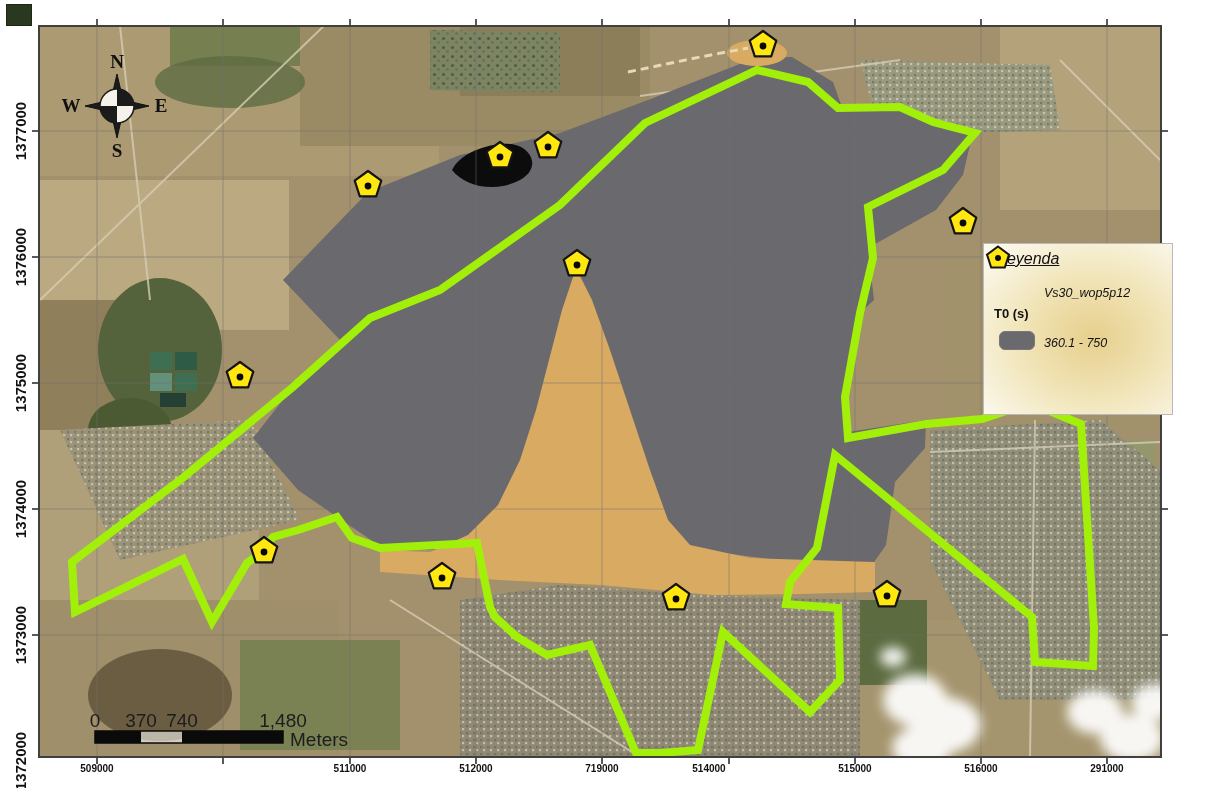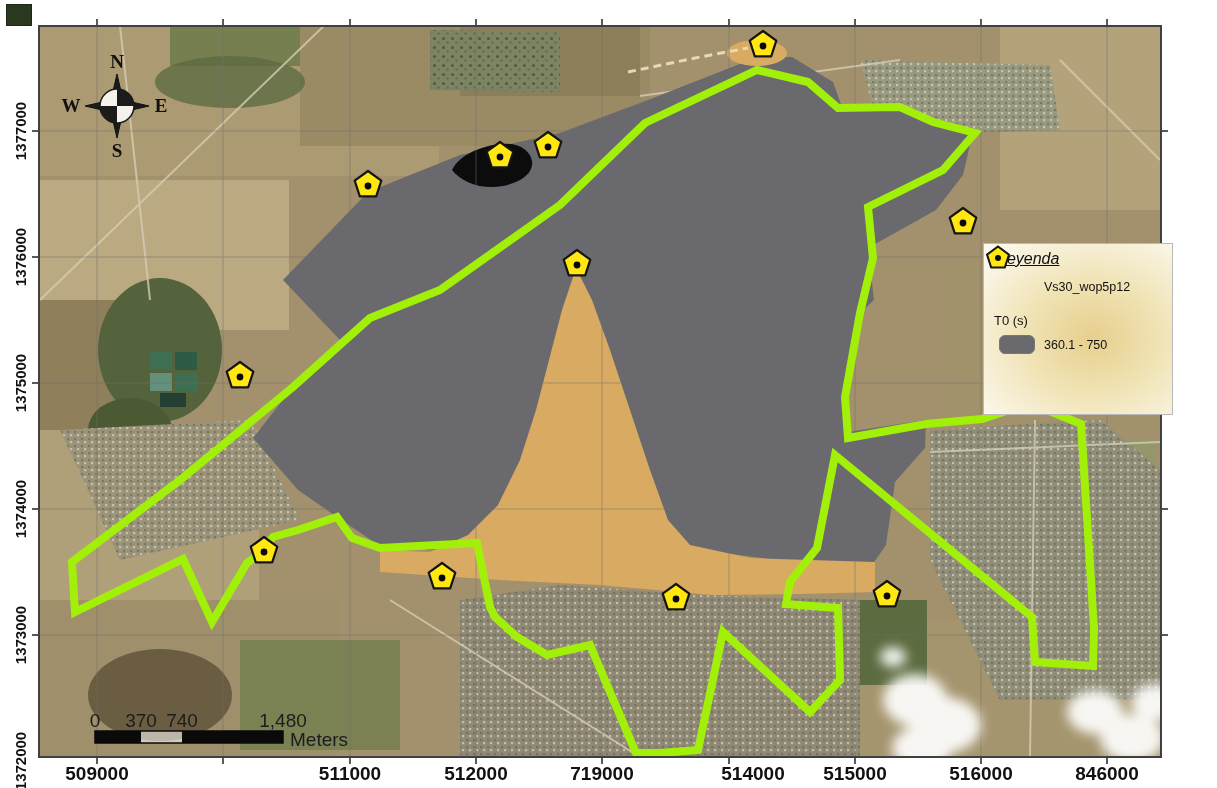--- a/index.html
+++ b/index.html
@@ -1,29 +1,29 @@
 <!DOCTYPE html>
 <html><head>
 <meta charset="utf-8">
 <style>
   html,body{margin:0;padding:0;background:#fff;}
   .page{position:relative;width:1217px;height:788px;background:#ffffff;overflow:hidden;
         font-family:"Liberation Sans",sans-serif;}
   .page svg{position:absolute;left:0;top:0;}
-  .axis-label-x{position:absolute;width:90px;text-align:center;font-size:19px;font-weight:bold;color:#111;}
+  .axis-label-x{position:absolute;width:90px;text-align:center;font-size:10px;font-weight:bold;color:#111;}
   .axis-label-y{position:absolute;width:90px;height:16px;text-align:center;font-size:15px;font-weight:bold;color:#111;
                 transform:rotate(-90deg);}
   .legend{position:absolute;left:983px;top:243px;width:190px;height:172px;
           background:radial-gradient(ellipse 75% 70% at 58% 55%, #e7cf8d 0%, #f0e3b5 48%, #fbf8ec 100%);
           border:1px solid #b9b9b9;box-sizing:border-box;padding:6px 0 0 14px;}
   .legend-title{font-size:16px;font-style:italic;text-decoration:underline;color:#111;margin-bottom:6px;}
-  .legend-row{display:flex;align-items:center;height:26px;}
+  .legend-row{display:flex;align-items:flex-end;height:26px;font-style:italic;}
   .legend-row .sym{width:38px;display:flex;justify-content:center;align-items:center;}
   .legend-row .lbl{font-size:12.5px;color:#111;padding-left:8px;}
-  .legend-section{font-size:13px;font-weight:normal;color:#111;margin:13px 0 4px -4px;}
+  .legend-section{font-size:13px;font-weight:bold;color:#111;margin:6px 0 4px -4px;}
   .swatch{width:34px;height:17px;border-radius:6px;border:1px solid #777;}
   .logo-square{position:absolute;left:6px;top:4px;width:24px;height:20px;background:#2a381f;border:1px solid #1c2715;}
 </style>
 </head>
 <body>
 
 <div class="page">
 
   <div class="logo-square"></div>
 
@@ -240,24 +240,24 @@
       <text x="283" y="727" text-anchor="middle" font-size="19" fill="#1c1c1c">1,480</text>
       <text x="290" y="746" text-anchor="start" font-size="19" fill="#1c1c1c">Meters</text>
     </g>
   </svg>
 
   <div class="axis-label-x" style="left:52px;top:763px">509000</div>
   <div class="axis-label-x" style="left:178px;top:791px">510000</div>
   <div class="axis-label-x" style="left:305px;top:763px">511000</div>
   <div class="axis-label-x" style="left:431px;top:763px">512000</div>
   <div class="axis-label-x" style="left:557px;top:763px">719000</div>
-  <div class="axis-label-x" style="left:708px;top:763px">514000</div>
+  <div class="axis-label-x" style="left:664px;top:763px">514000</div>
   <div class="axis-label-x" style="left:810px;top:763px">515000</div>
   <div class="axis-label-x" style="left:936px;top:763px">516000</div>
-  <div class="axis-label-x" style="left:1062px;top:763px">846000</div>
+  <div class="axis-label-x" style="left:1062px;top:763px">291000</div>
 
   <div class="axis-label-y" style="left:-25px;top:123px">1377000</div>
   <div class="axis-label-y" style="left:-25px;top:249px">1376000</div>
   <div class="axis-label-y" style="left:-25px;top:375px">1375000</div>
   <div class="axis-label-y" style="left:-25px;top:501px">1374000</div>
   <div class="axis-label-y" style="left:-25px;top:627px">1373000</div>
   <div class="axis-label-y" style="left:-25px;top:753px">1372000</div>
 
   <div class="legend">
     <div class="legend-title">Leyenda</div>

